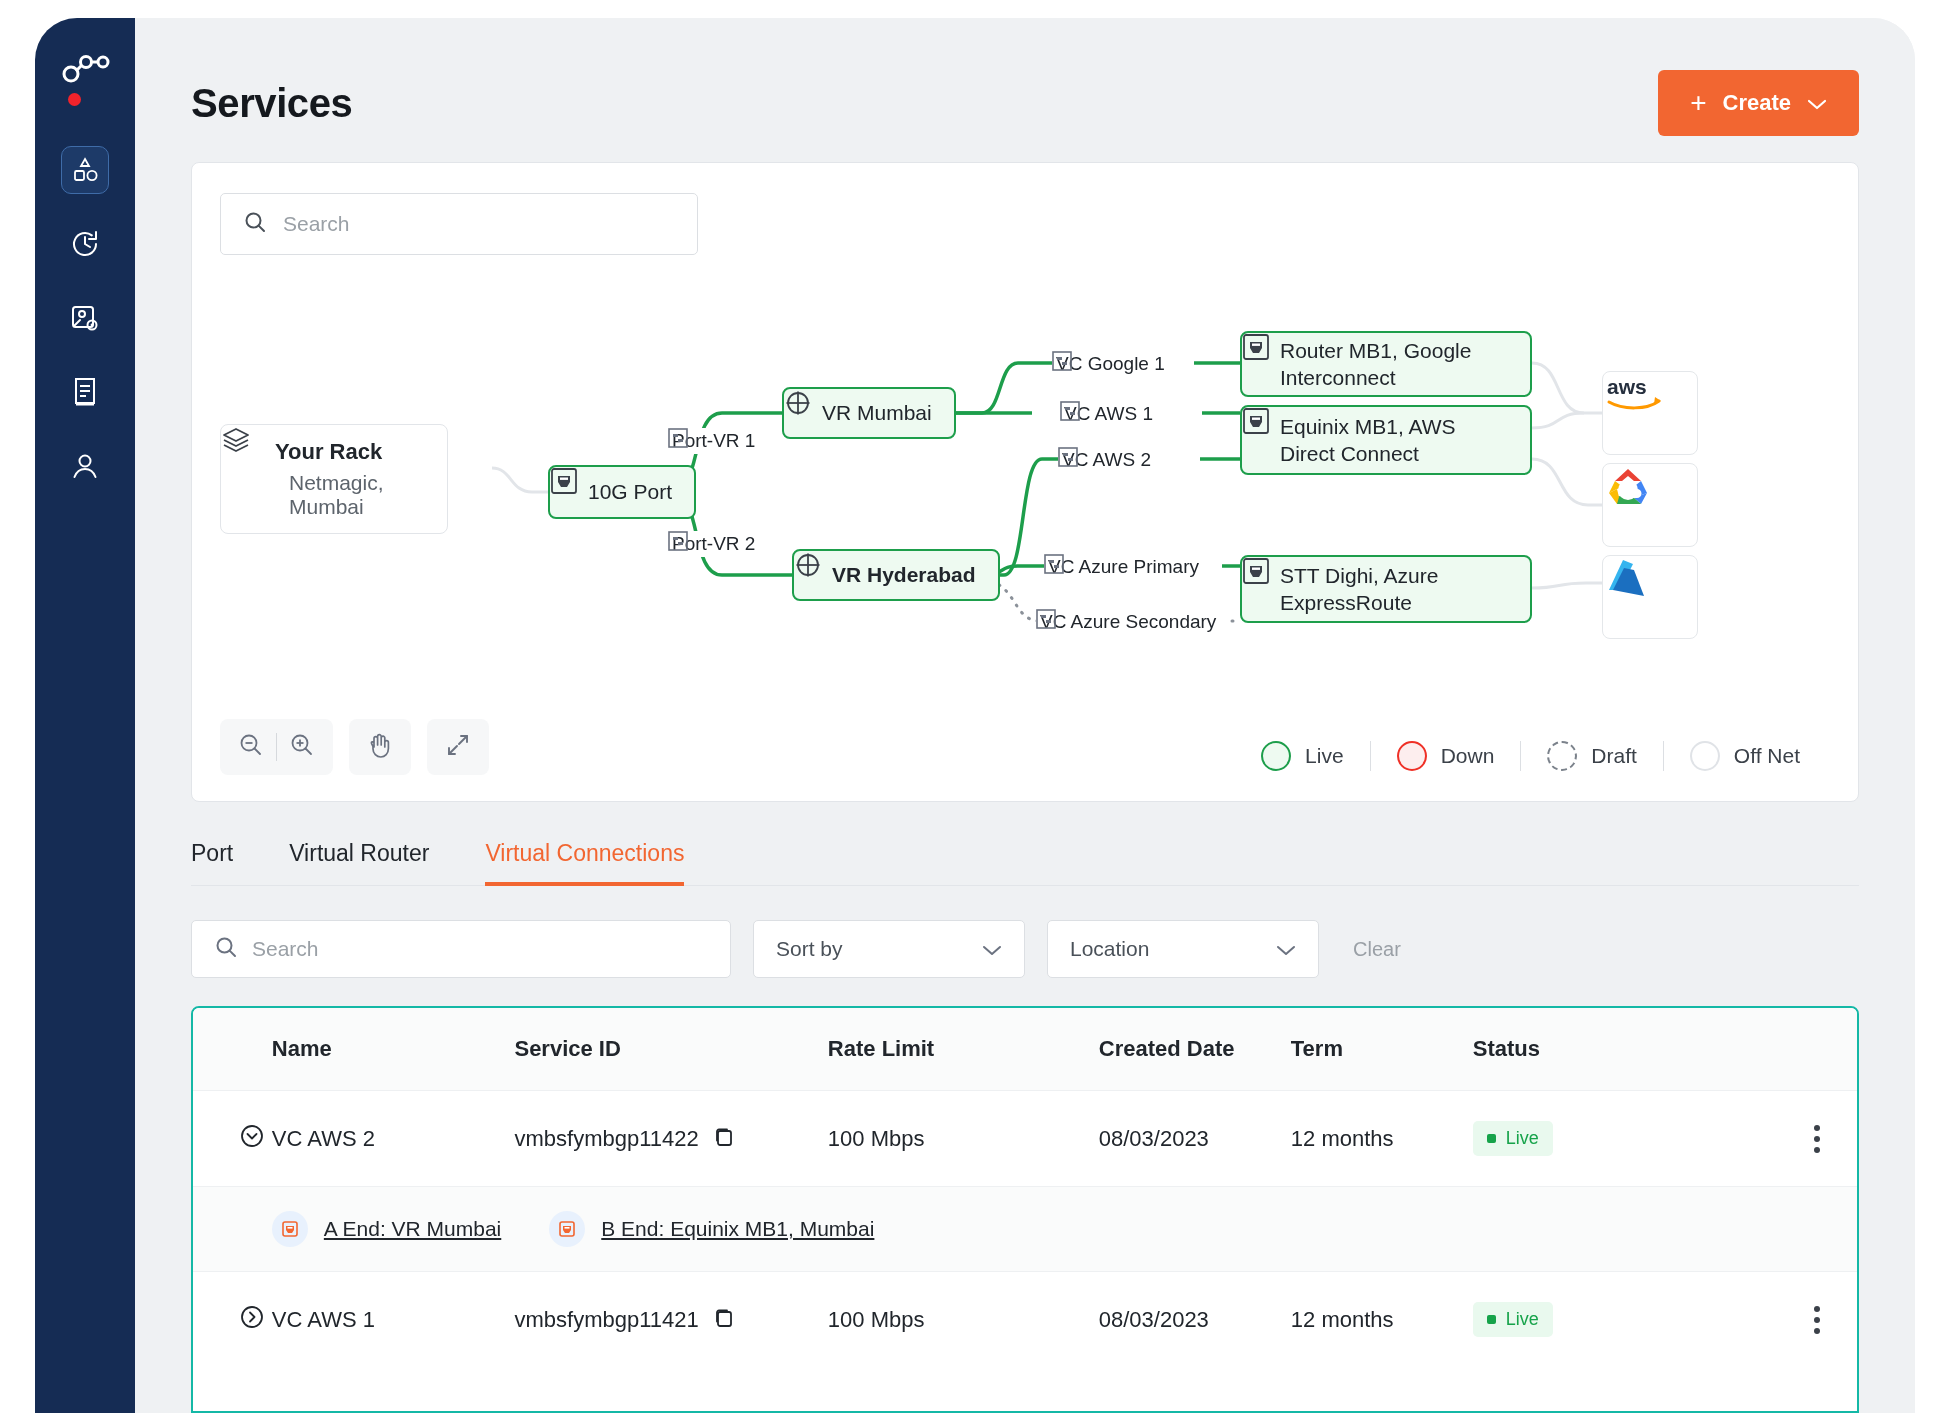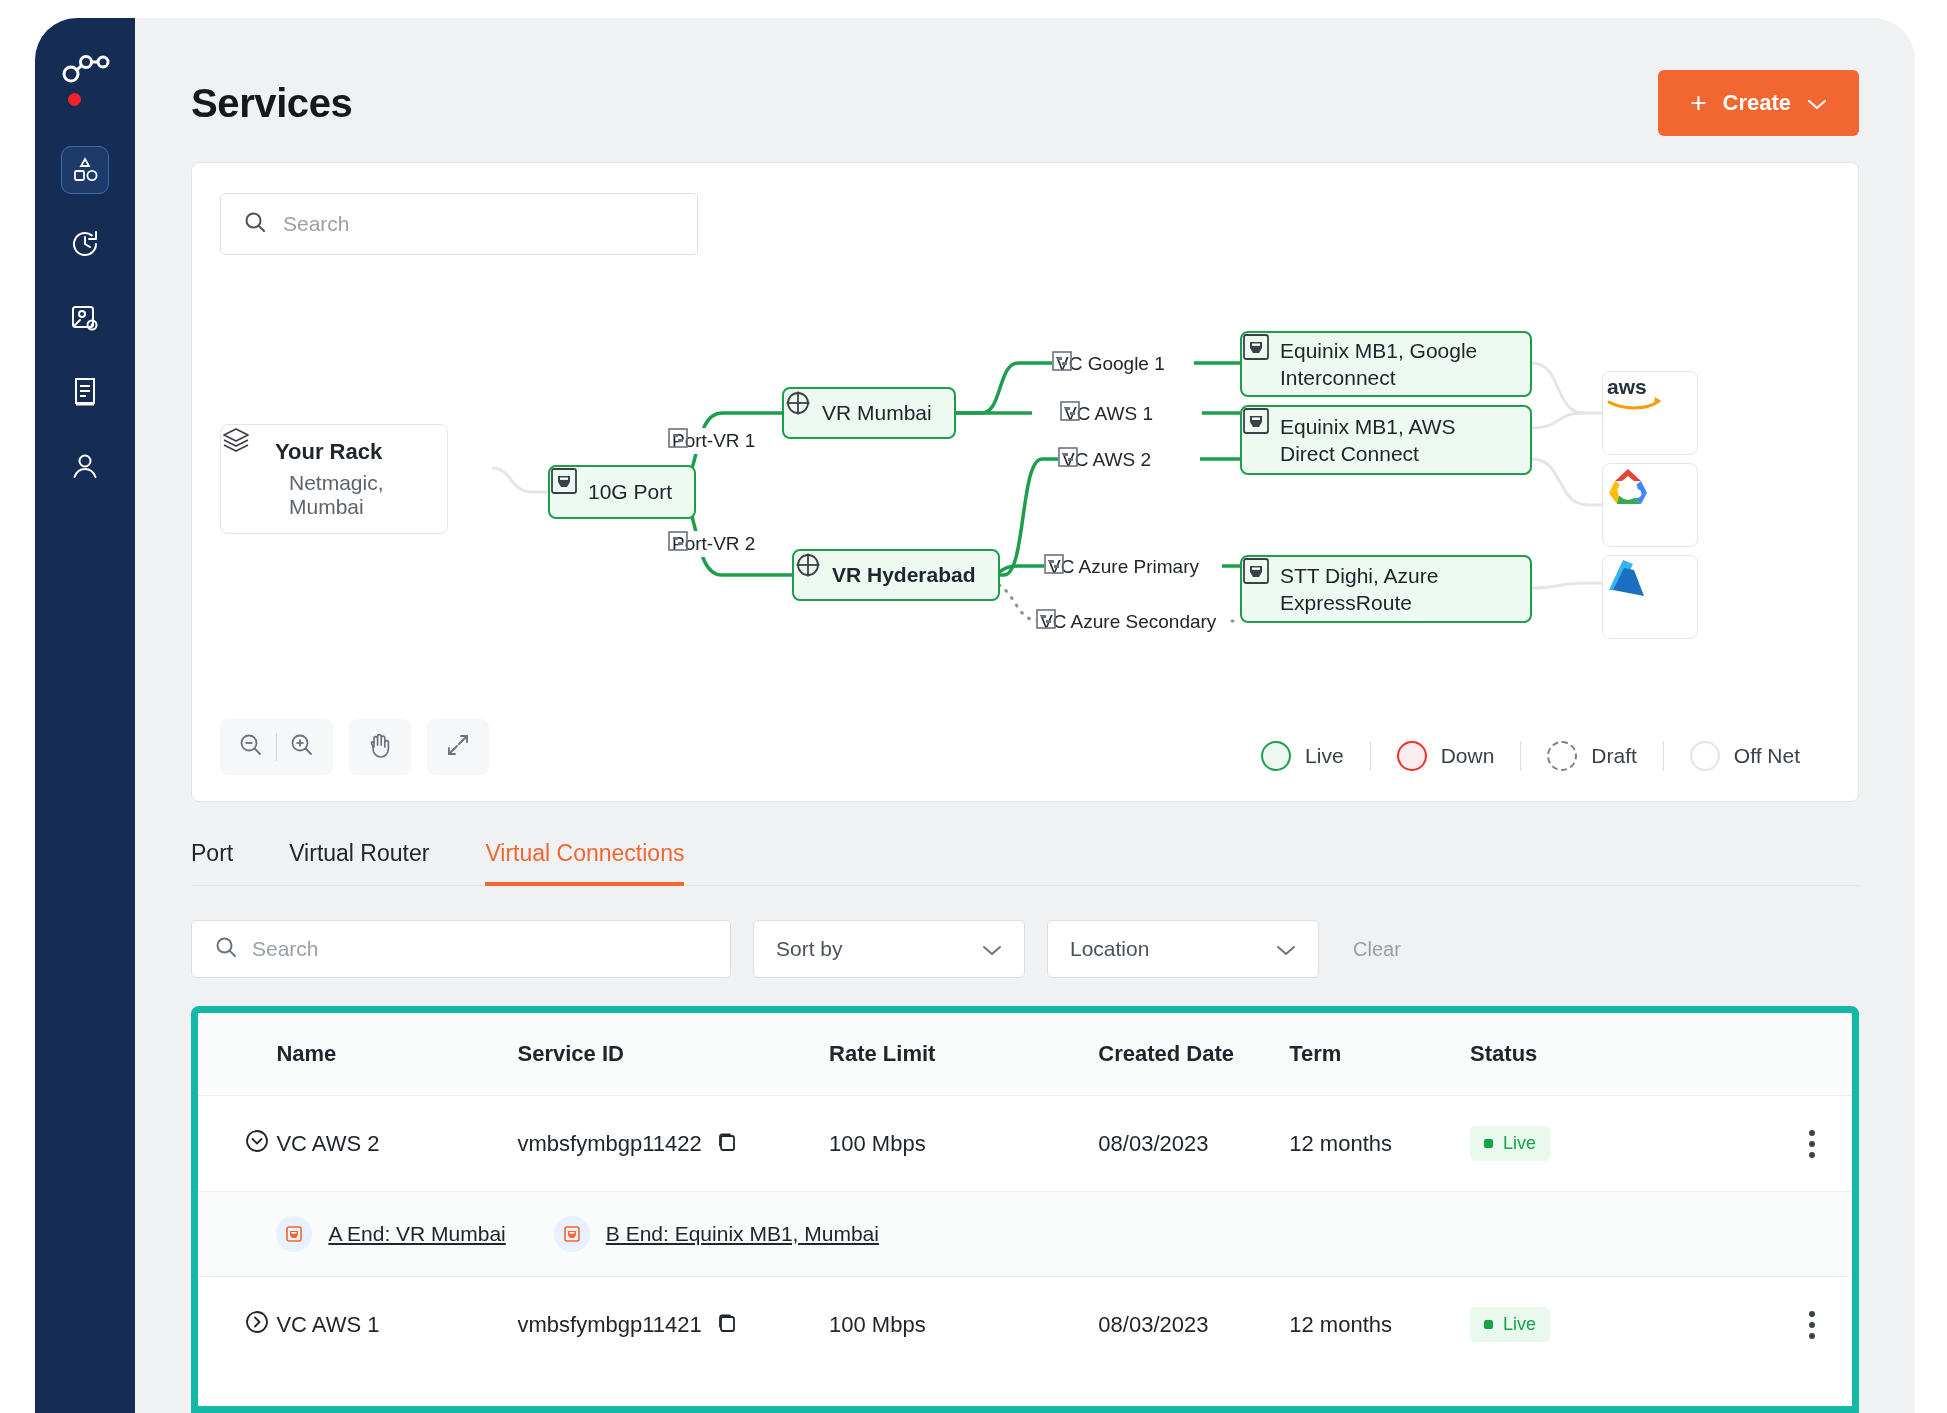--- a/index.html
+++ b/index.html
@@ -302,21 +302,21 @@
     color: #9aa0a6;
     background: none; border: none;
     cursor: pointer;
     font-family: "Liberation Sans", sans-serif;
     padding: 0 12px;
   }
 
   
   #table-wrap {
     margin: 28px 56px 0 56px;
-    border: 7px solid #14b8a6;
+    border: 2px solid #14b8a6;
     border-radius: 8px 8px 0 0;
     background: #fff;
     overflow: hidden;
     flex: 1 1 auto;
   }
   table { width: 100%; border-collapse: collapse; }
   thead tr { background: #fafbfb; }
   th {
     text-align: left;
     font-size: 22px;
@@ -603,21 +603,21 @@
         </div>
 
         <div class="node node-green" style="left:1048px; top:68px; width:292px; height:66px;">
           <span class="node-ico">
             <svg width="28" height="28" viewBox="0 0 28 28">
                 <rect x="2" y="2" width="24" height="24" rx="2" fill="none" stroke="#3b4149" stroke-width="1.8"></rect>
                 <path d="M8 9h12v6l-3 5h-6l-3-5z" fill="#3b4149"></path>
                 <rect x="10" y="10.5" width="8" height="2.4" fill="#fff"></rect>
               </svg>
           </span>
-          <span style="line-height:1.3;">Equinix MB1, Google Interconnect</span>
+          <span style="line-height:1.3;">Router MB1, Google Interconnect</span>
         </div>
 
         <div class="node node-green" style="left:1048px; top:142px; width:292px; height:70px;">
           <span class="node-ico">
             <svg width="28" height="28" viewBox="0 0 28 28">
                 <rect x="2" y="2" width="24" height="24" rx="2" fill="none" stroke="#3b4149" stroke-width="1.8"></rect>
                 <path d="M8 9h12v6l-3 5h-6l-3-5z" fill="#3b4149"></path>
                 <rect x="10" y="10.5" width="8" height="2.4" fill="#fff"></rect>
               </svg>
           </span>

